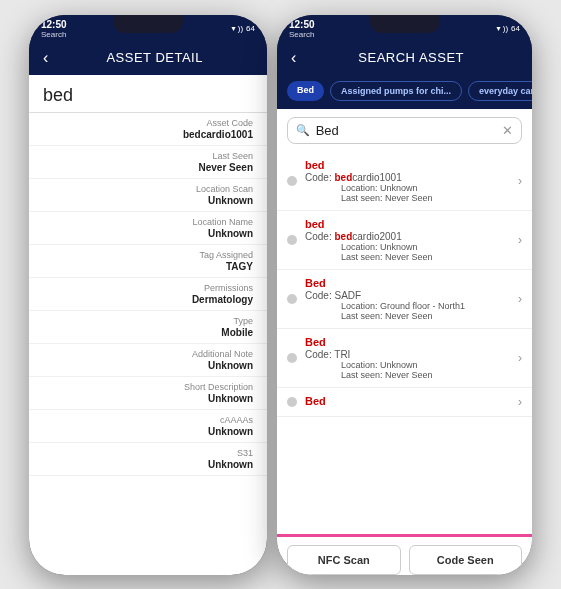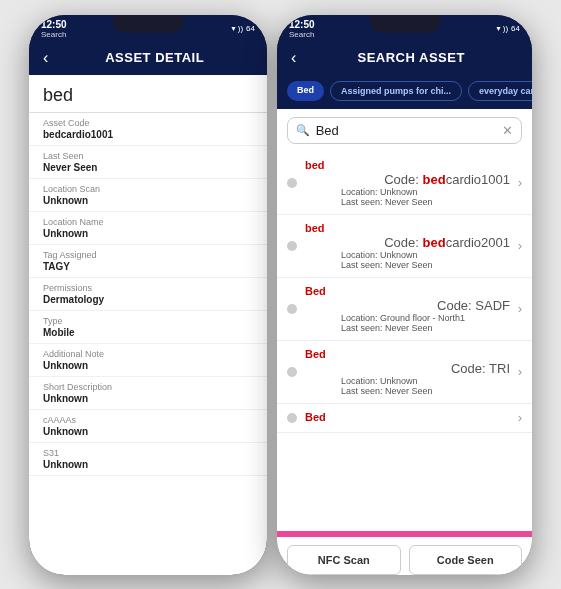--- a/index.html
+++ b/index.html
@@ -72,21 +72,21 @@
     }
 
     .app-header .back-btn {
       color: white;
       font-size: 16px;
       cursor: pointer;
     }
 
     .app-header .title {
       font-size: 13px;
-      font-weight: 700;
+      font-weight: 400;
       letter-spacing: 0.5px;
       flex: 1;
       text-align: center;
     }
 
     
     .screen {
       background: white;
       height: calc(100% - 52px);
       overflow: hidden;
@@ -98,20 +98,21 @@
       font-size: 18px;
       font-weight: 300;
       color: #222;
       border-bottom: 1px solid #ddd;
     }
 
     .detail-list {
       padding: 0;
       overflow-y: auto;
       height: calc(100% - 46px);
+      text-align: right;
     }
 
     .detail-item {
       padding: 5px 14px;
       border-bottom: 1px solid #f0f0f0;
     }
 
     .detail-label {
       font-size: 9px;
       color: #888;
@@ -201,23 +202,22 @@
     .result-content { flex: 1; }
 
     .result-name {
       font-size: 11px;
       font-weight: 600;
       color: #cc0000;
       margin-bottom: 1px;
     }
 
     .result-code {
-      font-size: 13px;
+      font-size: 10px;
       color: #555;
-      text-align: right;
     }
 
     .result-code span {
       color: #cc0000;
       font-weight: 600;
     }
 
     .result-detail {
       font-size: 9px;
       color: #555;
@@ -232,21 +232,21 @@
     
     .scan-buttons {
       position: absolute;
       bottom: 0;
       left: 0;
       right: 0;
       background: white;
       display: flex;
       gap: 8px;
       padding: 8px 10px;
-      border-top: 6px solid #ec4899;
+      border-top: 3px solid #ec4899;
     }
 
     .scan-btn {
       flex: 1;
       border: 1.5px solid #ccc;
       border-radius: 6px;
       padding: 8px;
       text-align: center;
       font-size: 11px;
       font-weight: 600;

